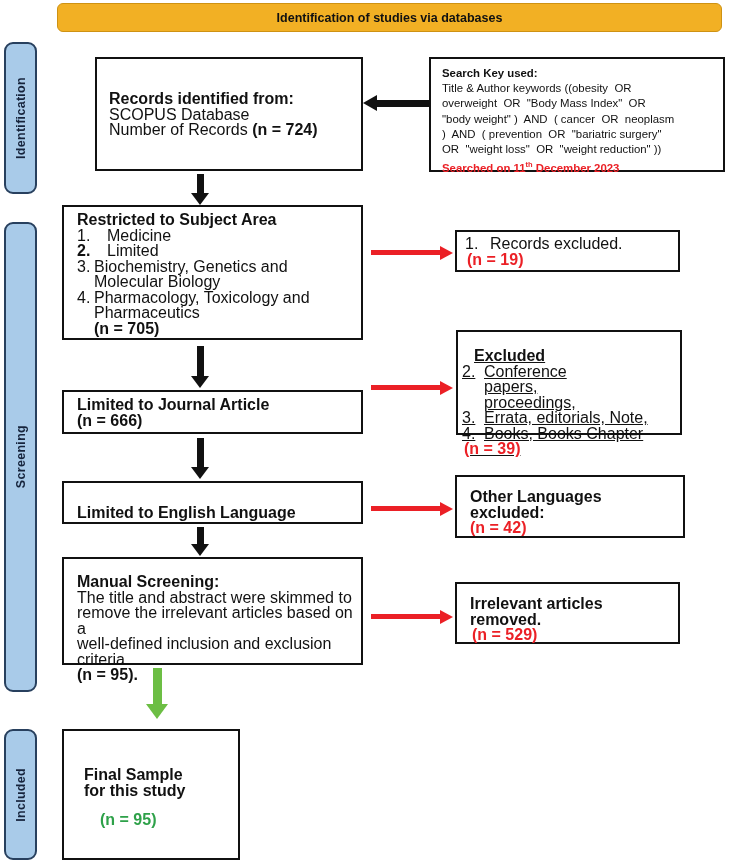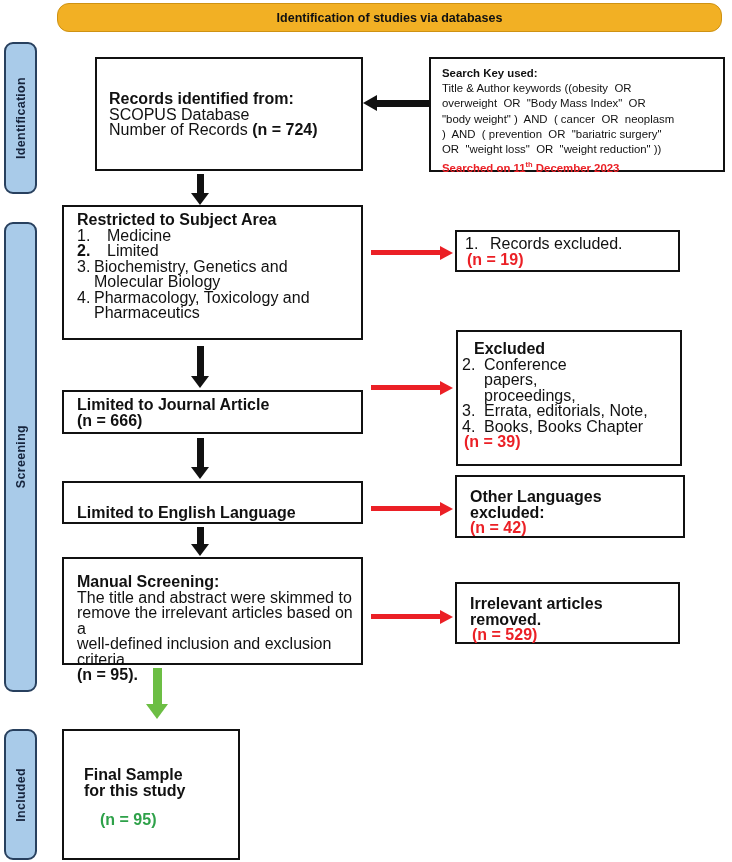--- a/index.html
+++ b/index.html
@@ -1,19 +1,19 @@
 <!DOCTYPE html>
 <html><head>
 <meta charset="utf-8">
 <style>
   html,body{margin:0;padding:0;background:#fff;}
   .canvas{position:relative;width:732px;height:862px;background:#fff;overflow:hidden;
           font-family:"Liberation Sans",sans-serif;color:#111;}
   .title{position:absolute;left:57px;top:3px;width:665px;height:29px;background:#F2B024;
-         border:1px solid #CE9213;border-radius:12px;display:flex;align-items:center;
+         border:1px solid #CE9213;border-radius:6px;display:flex;align-items:center;
          justify-content:center;font-weight:bold;font-size:12.5px;box-sizing:border-box;}
   .side{position:absolute;left:4px;width:33px;background:#A9CBE9;border:2px solid #28405E;
         border-radius:9px;display:flex;align-items:center;justify-content:center;box-sizing:border-box;}
   .side span{writing-mode:vertical-rl;transform:rotate(180deg);font-weight:bold;
              font-size:12.5px;color:#16243C;letter-spacing:.3px;}
   .box{position:absolute;background:#fff;border:2px solid #111;box-sizing:border-box;
        font-size:16px;line-height:15.5px;color:#111;}
   .bold{font-weight:bold;}
   .red{color:#EB2026;font-weight:bold;}
   .green-text{color:#2EA149;font-weight:bold;}
@@ -71,36 +71,37 @@
         <span class="gap">Limited</span>
       </div>
     <div class="li">
         <span class="num">3.</span>
         <span style="max-width:218px;">Biochemistry, Genetics and Molecular Biology</span>
       </div>
     <div class="li">
         <span class="num">4.</span>
         <span style="max-width:218px;">Pharmacology, Toxicology and Pharmaceutics</span>
       </div>
+    <div class="bold" style="margin-left:17px;">(n = 705)</div>
   </div>
 
   <div class="box" style="left:455px;top:230px;width:225px;height:42px;padding:4px 6px 0 8px;">
     <div class="li">
         <span class="num">1.</span>
         <span class="gap" style="margin-left:8px;">Records excluded.</span>
       </div>
     <div class="red" style="margin-left:2px;">(n = 19)</div>
   </div>
 
   <div class="box" style="left:62px;top:390px;width:301px;height:44px;padding:5px 6px 0 13px;">
     <div class="bold">Limited to Journal Article</div>
     <div class="bold">(n = 666)</div>
   </div>
 
-  <div class="box" style="left:456px;top:330px;width:226px;height:136px;padding:9px 4px 0 4px;">
+  <div class="box" style="left:456px;top:330px;width:226px;height:105px;padding:16px 4px 0 4px;text-decoration:underline;">
     <div class="bold" style="margin-left:12px;">Excluded</div>
     <div class="li">
         <span class="num" style="width:22px;">2.</span>
         <span style="max-width:140px;">Conference papers, proceedings,</span>
       </div>
     <div class="li">
         <span class="num" style="width:22px;">3.</span>
         <span style="max-width:170px;">Errata, editorials, Note,</span>
       </div>
     <div class="li">

